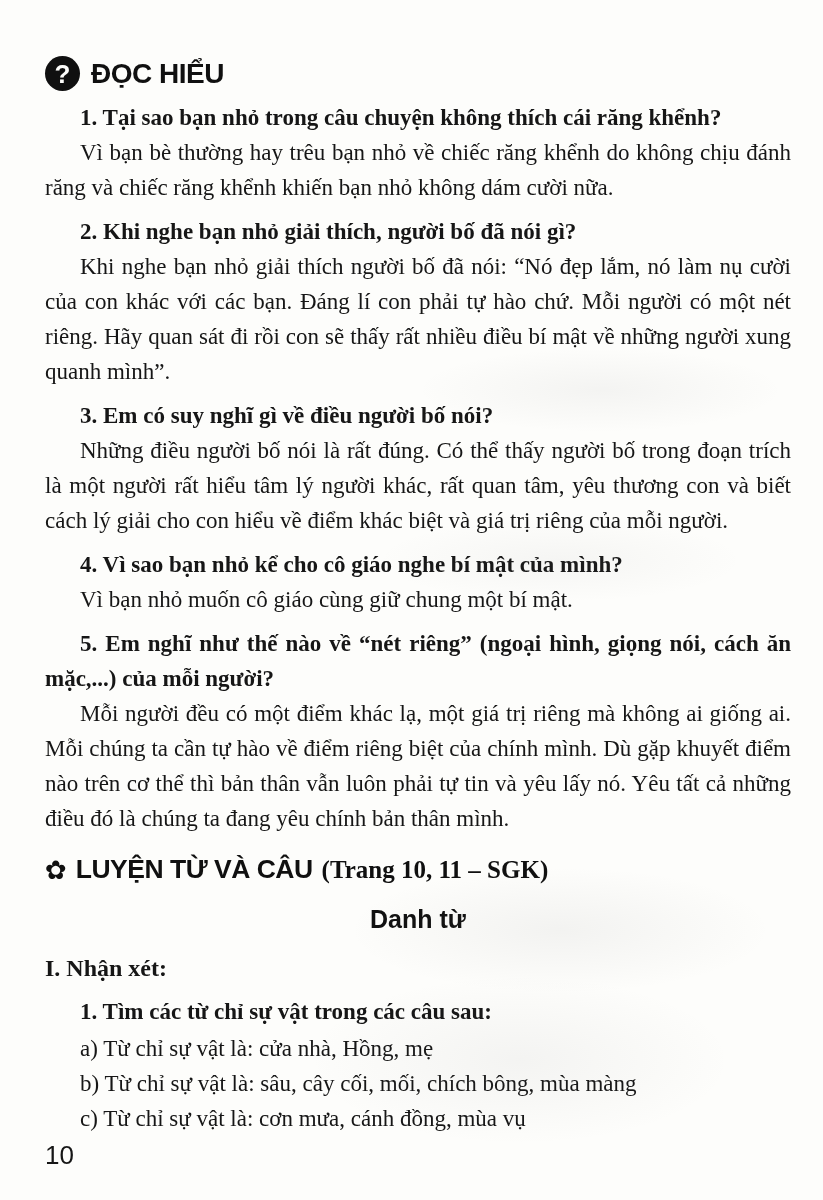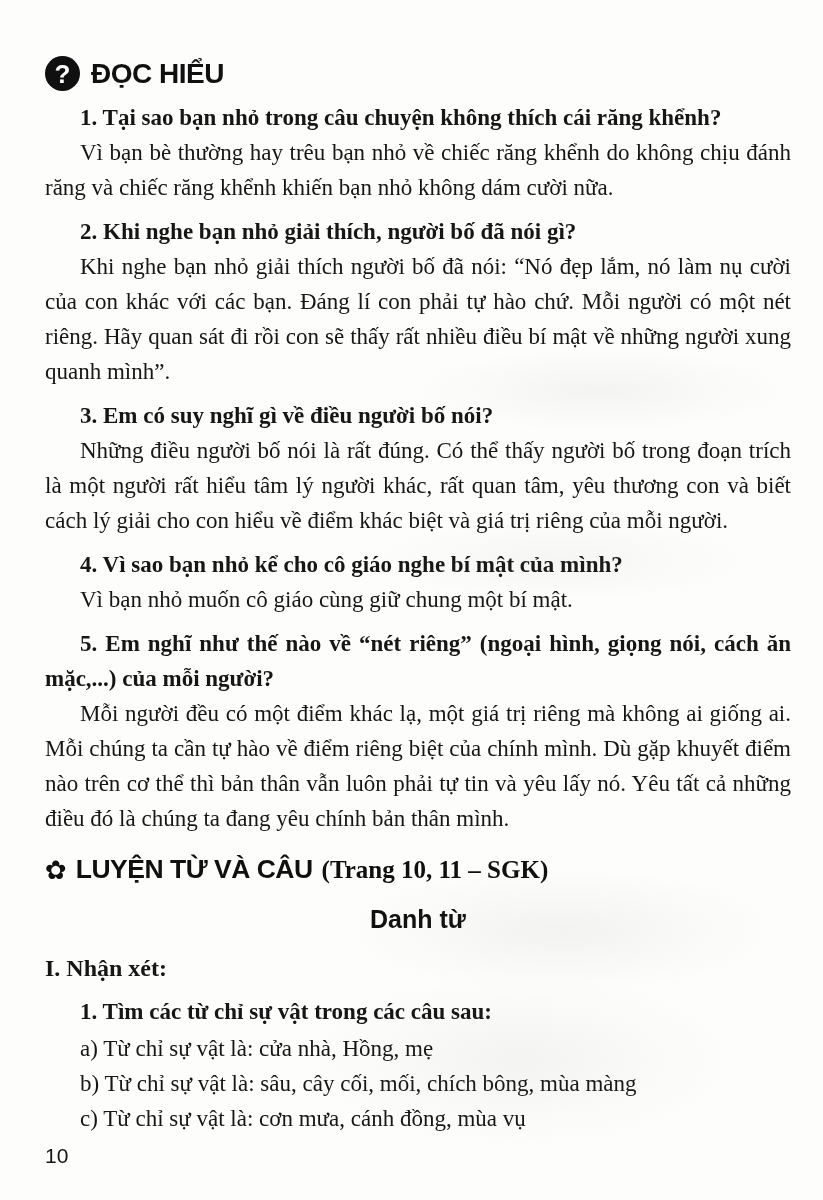--- a/index.html
+++ b/index.html
@@ -115,21 +115,21 @@
   }
   .ans-item {
     margin: 0;
     text-indent: 35px;
   }
   .page-number {
     position: absolute;
     left: 45px;
     top: 1138px;
     font-family: "Liberation Sans", sans-serif;
-    font-size: 21px;
+    font-size: 26px;
     color: #161616;
   }
 </style>
 </head>
 <body>
 
 <div class="page">
 
   <div class="section-header">
     <span class="q-badge">?</span>

